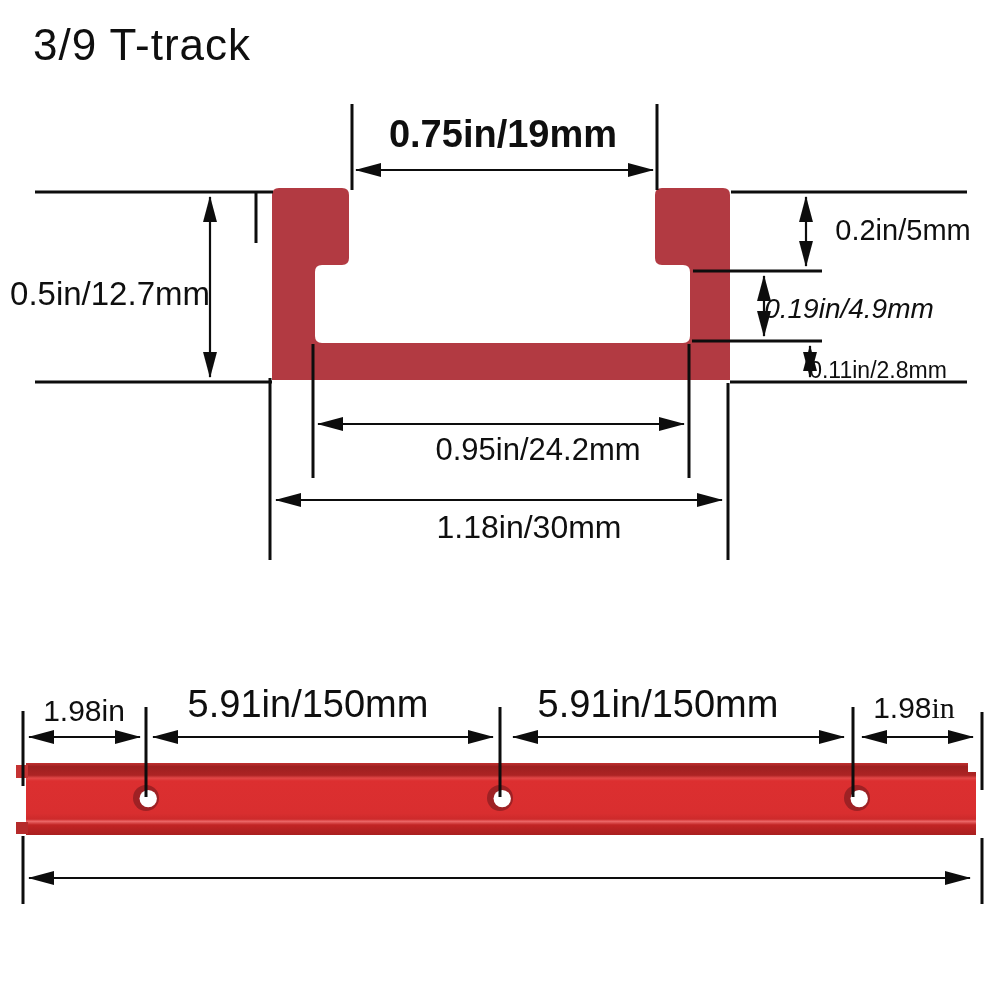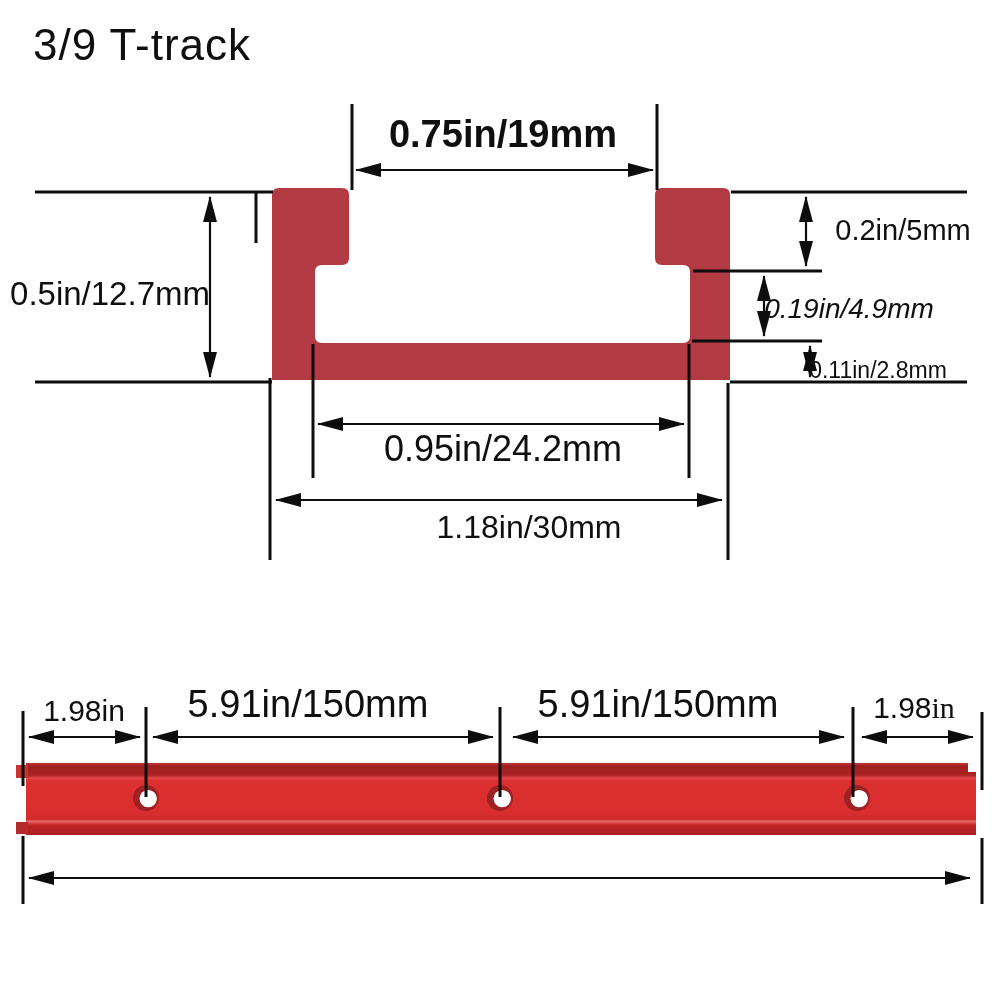--- a/index.html
+++ b/index.html
@@ -24,21 +24,21 @@
     left:33px;top:20px;
     font-size:44px;
     letter-spacing:1px;
     white-space:nowrap;
   }
   .b{font-weight:bold;}
   .serif-unit{font-family:"Liberation Serif","DejaVu Serif",serif;}
   .f38{font-size:38px;text-align:center;}
   .f33{font-size:33px;}
   .f32{font-size:32px;margin-left:28px;}
-  .f31{font-size:36px;}
+  .f31{font-size:31px;margin-left:35px;}
   .f29{font-size:29px;}
   .f28{font-size:28px;}
   .f25{font-size:30px;text-align:center;}
   .f23{font-size:23px;}
 </style>
 </head>
 <body>
 
 <div id="stage">
 

